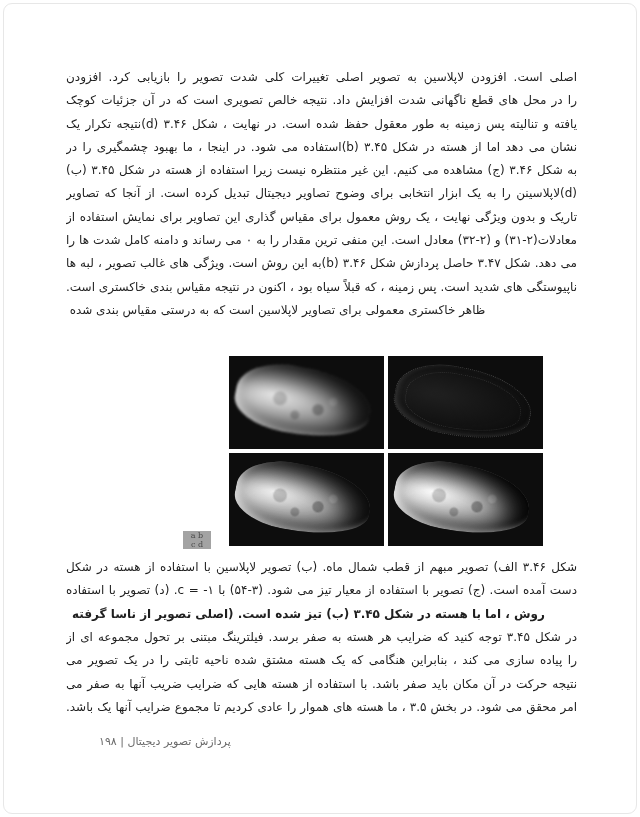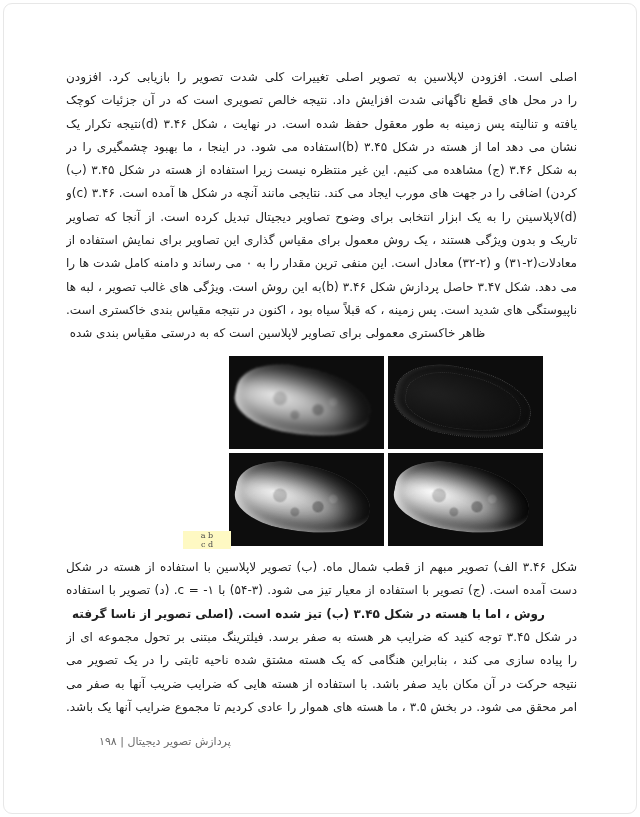--- a/index.html
+++ b/index.html
@@ -39,41 +39,40 @@
   .moon-sharp{filter:contrast(1.05) brightness(1.03);}
   .moon-sharp2{filter:contrast(1.1) brightness(1.06);}
   .moon-laplacian{
     background:radial-gradient(ellipse at 30% 45%, rgba(130,130,130,.16), rgba(85,85,85,.08) 55%, transparent 74%);
     border:1px dotted #414141;
     box-shadow:inset 2px -2px 5px rgba(150,150,150,.22);
   }
   .moon-laplacian::after{content:"";position:absolute;inset:9% 7%;
     border:1px dotted rgba(120,120,120,.28);border-radius:inherit;}
   
-  .panel-labels{position:absolute;left:183px;top:531px;width:48px;height:18px;
-    background:#fef9c3;font-family:"DejaVu Serif",serif;font-size:8px;line-height:9px;
+  .panel-labels{position:absolute;left:183px;top:531px;width:28px;height:18px;
+    background:#a3a3a3;font-family:"DejaVu Serif",serif;font-size:8px;line-height:9px;
     color:#4a4a4a;text-align:center;}
   
   .footer{position:absolute;left:99px;top:735px;direction:rtl;
     font-size:11px;color:#6a6a6a;letter-spacing:.2px;}
 </style>
 </head>
 <body>
 
 <div class="frame"></div>
 
 <div class="textblock p1">
   <div class="jline">اصلی است. افزودن لاپلاسین به تصویر اصلی تغییرات کلی شدت تصویر را بازیابی کرد. افزودن لاپلاسین کنتراست</div>
   <div class="jline">را در محل های قطع ناگهانی شدت افزایش داد. نتیجه خالص تصویری است که در آن جزئیات کوچک افزایش</div>
   <div class="jline">یافته و تنالیته پس زمینه به طور معقول حفظ شده است. در نهایت ، شکل ۳.۴۶ (d)نتیجه تکرار یک روش را</div>
   <div class="jline">نشان می دهد اما از هسته در شکل ۳.۴۵ (b)استفاده می شود. در اینجا ، ما بهبود چشمگیری را در وضوح نسبت</div>
   <div class="jline">به شکل ۳.۴۶ (ج) مشاهده می کنیم. این غیر منتظره نیست زیرا استفاده از هسته در شکل ۳.۴۵ (ب) تمایز (تیز</div>
-  <div class="jline">کردن) اضافی را در جهت های مورب ایجاد می کند. نتایجی مانند آنچه در شکل ها آمده است. ۳.۴۶ (c)و</div>
   <div class="jline">(d)لاپلاسینن را به یک ابزار انتخابی برای وضوح تصاویر دیجیتال تبدیل کرده است. از آنجا که تصاویر لاپلاسین</div>
-  <div class="jline">تاریک و بدون ویژگی هستند ، یک روش معمول برای مقیاس گذاری این تصاویر برای نمایش استفاده از</div>
+  <div class="jline">تاریک و بدون ویژگی نهایت ، یک روش معمول برای مقیاس گذاری این تصاویر برای نمایش استفاده از</div>
   <div class="jline">معادلات(۲-۳۱) و (۲-۳۲) معادل است. این منفی ترین مقدار را به ۰ می رساند و دامنه کامل شدت ها را نمایش</div>
   <div class="jline">می دهد. شکل ۳.۴۷ حاصل پردازش شکل ۳.۴۶ (b)به این روش است. ویژگی های غالب تصویر ، لبه ها و</div>
   <div class="jline">ناپیوستگی های شدید است. پس زمینه ، که قبلاً سیاه بود ، اکنون در نتیجه مقیاس بندی خاکستری است. این</div>
   <div class="cline p1-last">ظاهر خاکستری معمولی برای تصاویر لاپلاسین است که به درستی مقیاس بندی شده اند.</div>
 </div>
 
 <div class="figure-grid">
   <div class="panel">
     <div class="moon moon-blur"></div>
   </div>

